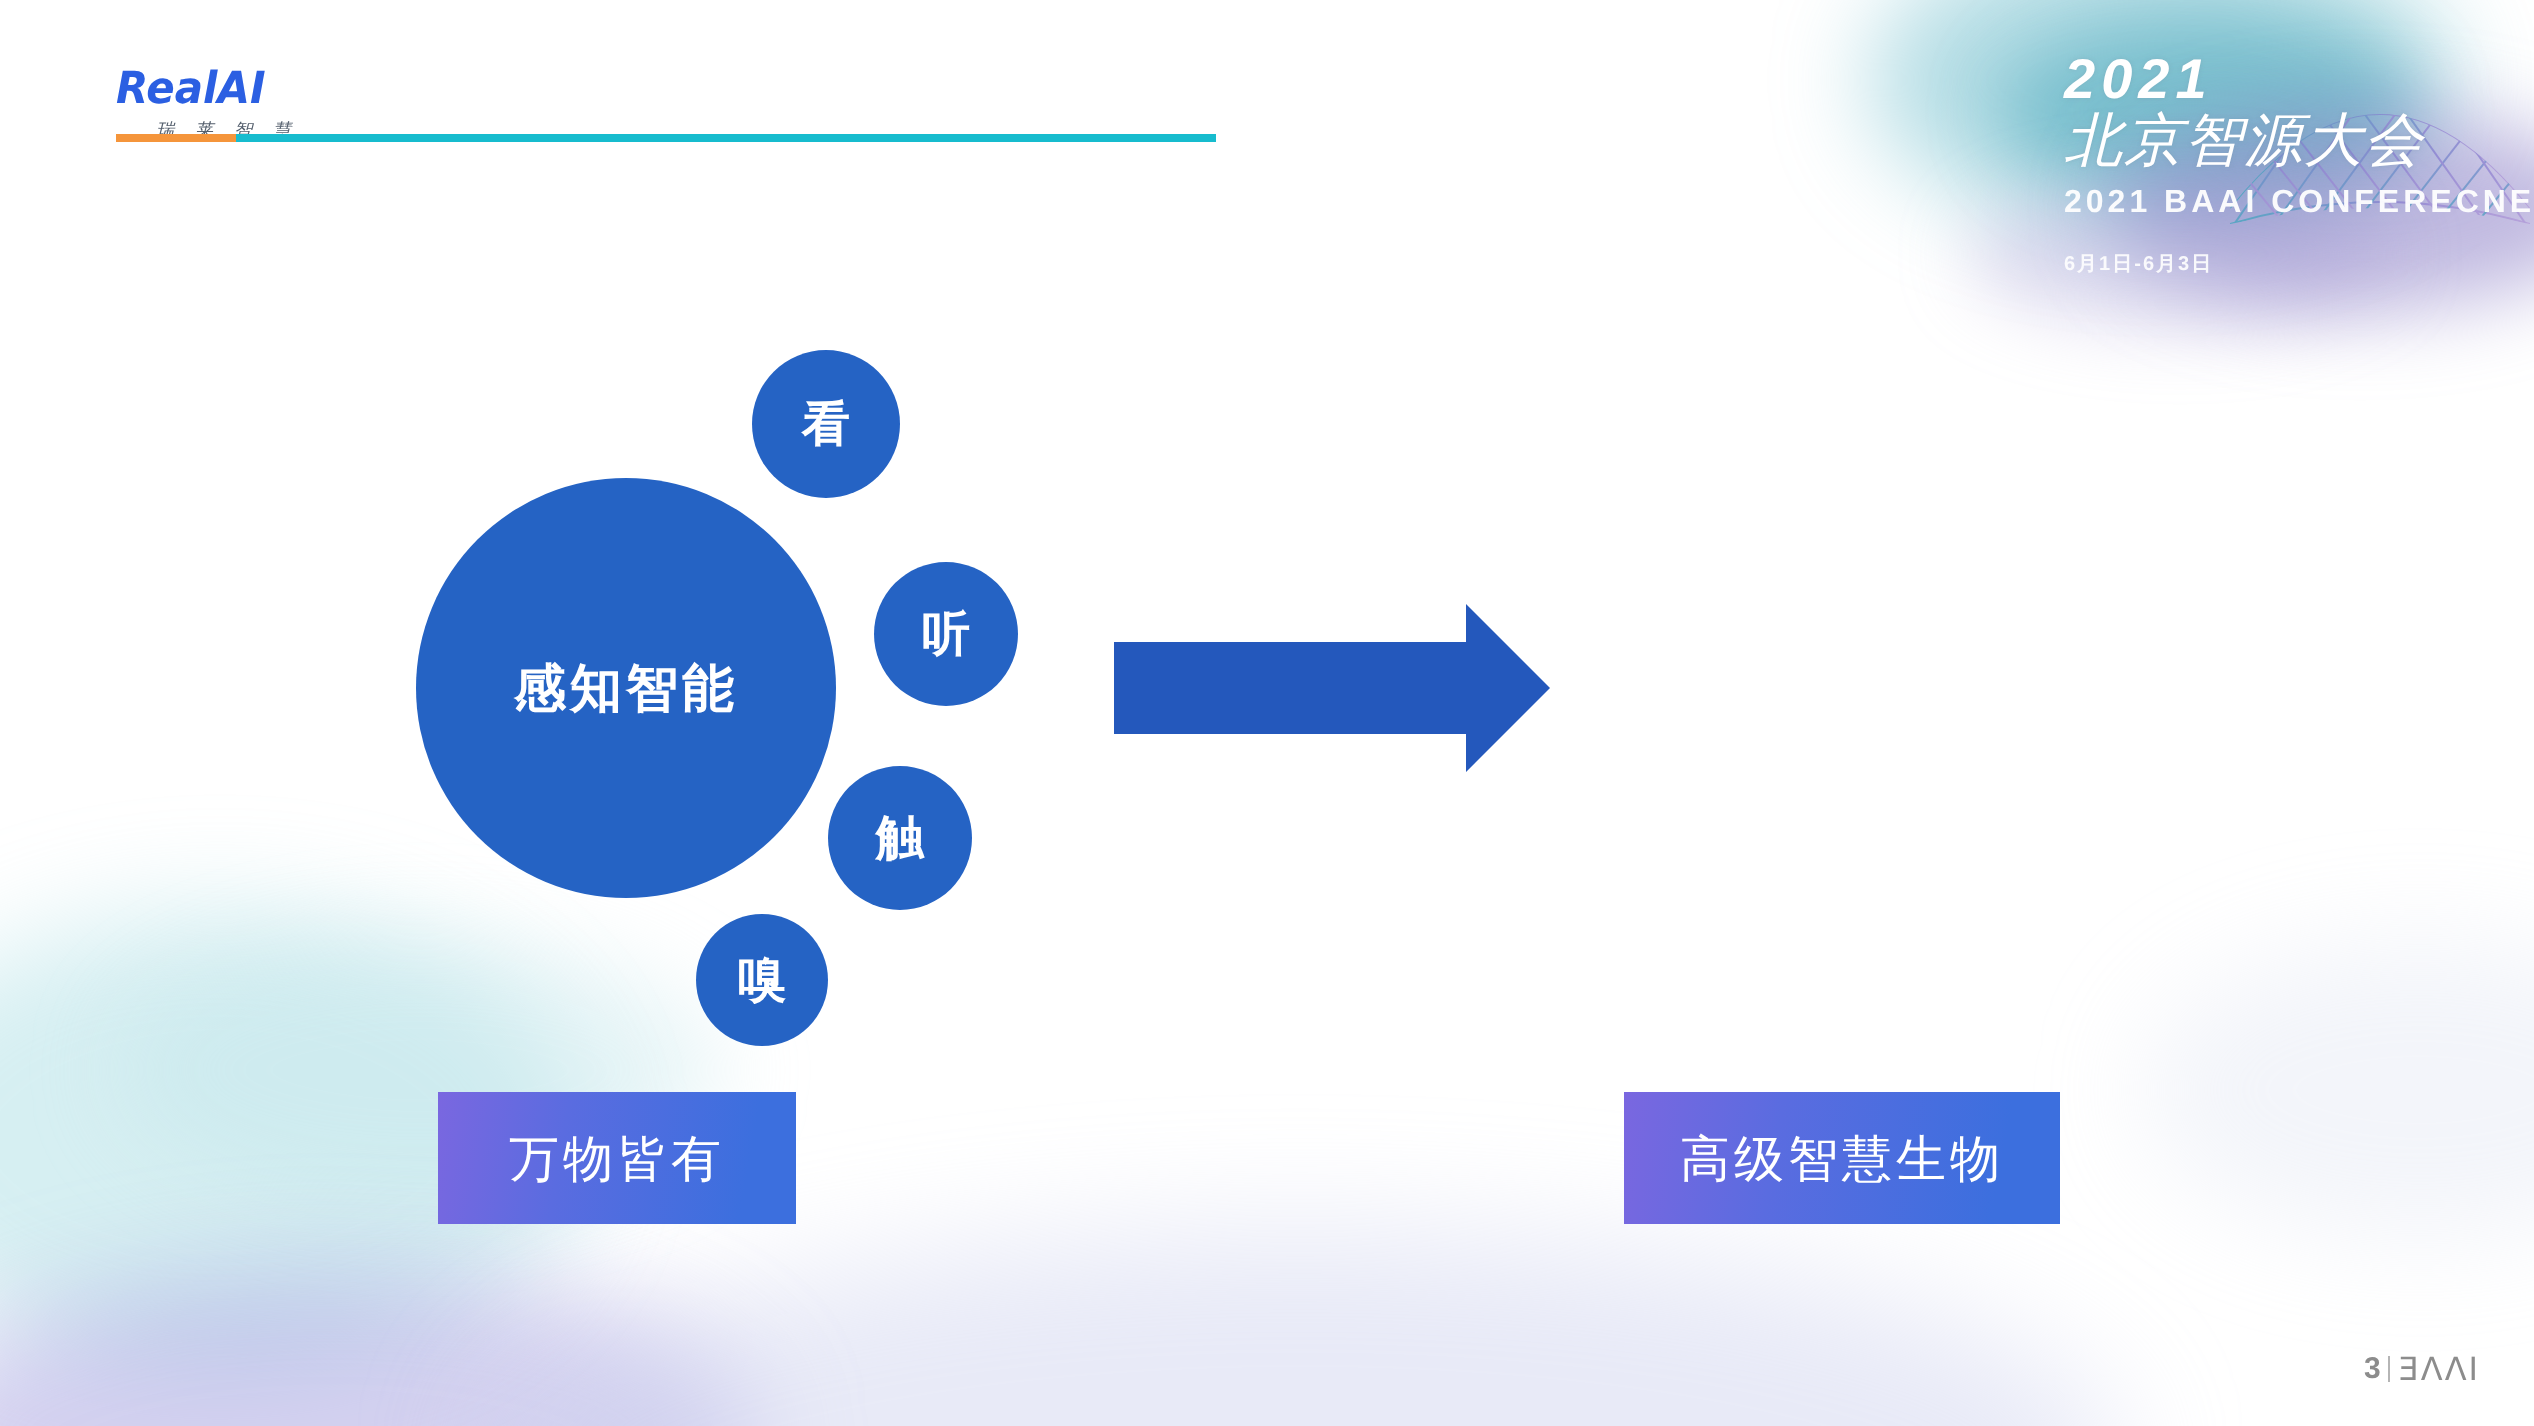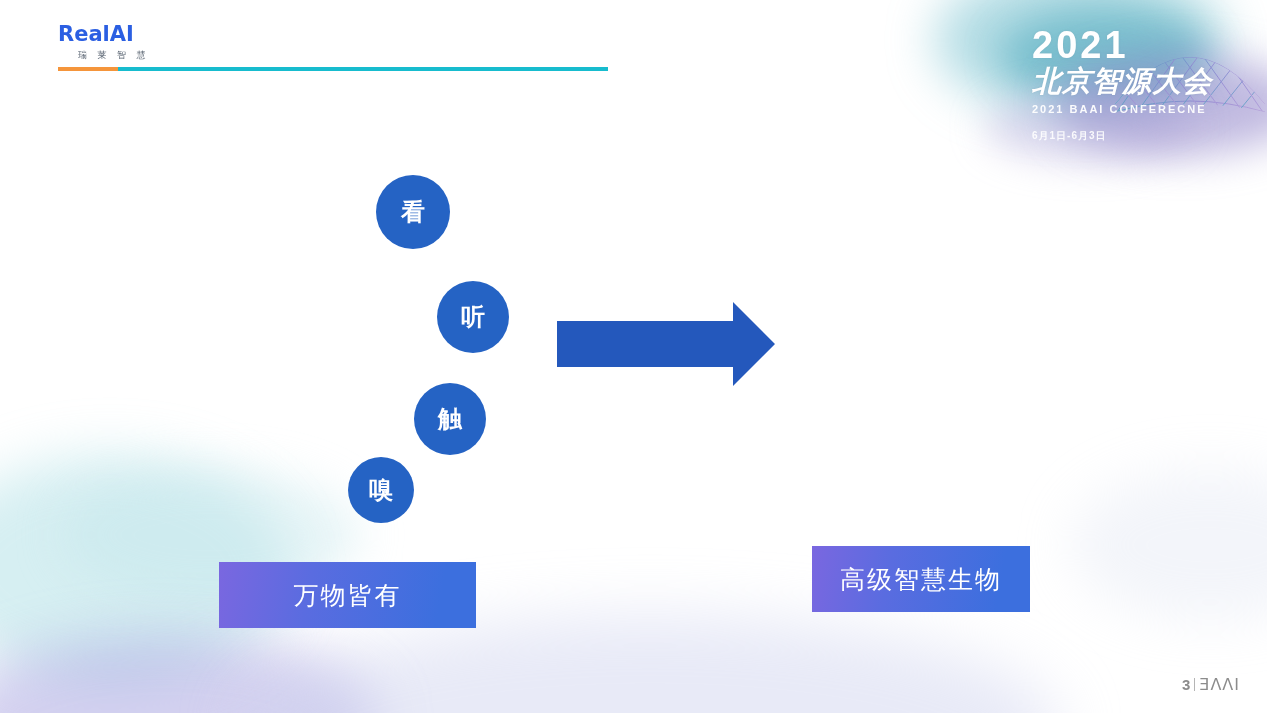--- a/index.html
+++ b/index.html
@@ -23,21 +23,21 @@
   .wash-tr-purple2 { left: 985px;  top: 92px;  width: 210px; height: 70px;  background: rgba(172,162,216,0.40); filter: blur(18px); }
   .wash-bl-cyan1   { left: -70px;  top: 455px; width: 360px; height: 230px; background: rgba(158,216,224,0.42); filter: blur(26px); }
   .wash-bl-cyan2   { left: 60px;   top: 470px; width: 300px; height: 130px; background: rgba(196,230,234,0.40); filter: blur(22px); }
   .wash-bl-purple  { left: -50px;  top: 635px; width: 430px; height: 170px; background: rgba(160,152,221,0.45); filter: blur(26px); }
   .wash-b-lav      { left: 240px;  top: 615px; width: 820px; height: 230px; background: rgba(206,211,238,0.48); filter: blur(30px); }
   .wash-br-faint   { left: 1070px; top: 470px; width: 280px; height: 150px; background: rgba(216,223,239,0.30); filter: blur(26px); }
 
   .content { position: absolute; inset: 0; z-index: 1; }
 
   
-  .brand { position: absolute; left: 58px; top: 24px; width: 80px; }
+  .brand { position: absolute; left: 58px; top: 34px; width: 80px; font-style: italic; }
   .brand-logo {
     font-family: "DejaVu Sans", sans-serif;
     font-weight: bold;
     font-size: 21px;
     letter-spacing: 0px;
     color: #2b5fe2;
     line-height: 1;
     transform: scaleY(1.05);
   }
   .brand-sub {
@@ -61,32 +61,32 @@
     background: linear-gradient(165deg, #a99ceb 5%, #7a6ee2 45%, #5a63dc 95%);
     -webkit-background-clip: text;
     background-clip: text;
     color: transparent;
     white-space: nowrap;
   }
 
   
   .conf { position: absolute; left: 1032px; top: 26px; color: #ffffff; z-index: 2; }
   .conf-year {
-    font-size: 38px; font-weight: bold; 
+    font-size: 28px; font-weight: bold; font-style: italic;
     letter-spacing: 3px; line-height: 1; text-shadow: 0 0 2px rgba(120,150,170,0.35);
   }
   .conf-name {
     margin-top: 3px;
-    font-size: 29px; font-weight: bold; font-style: italic;
+    font-size: 29px; font-weight: normal; font-style: italic;
     letter-spacing: 1px; line-height: 1; white-space: nowrap;
     text-shadow: 0 0 2px rgba(120,150,170,0.35);
   }
   .conf-en {
     margin-top: 7px;
-    font-size: 11px; font-weight: bold; letter-spacing: 2px; white-space: nowrap;
+    font-size: 16px; font-weight: bold; letter-spacing: 2px; white-space: nowrap;
     opacity: 0.95;
   }
   .conf-dates { margin-top: 14px; font-size: 10px; font-weight: bold; letter-spacing: 1px; opacity: 0.9; }
   .stadium { position: absolute; left: 1113px; top: 38px; z-index: 1; opacity: 0.85; }
 
   
   .circle {
     position: absolute;
     border-radius: 50%;
     display: flex; align-items: center; justify-content: center;
@@ -104,21 +104,21 @@
 
   .arrow { position: absolute; left: 557px; top: 302px; }
 
   .caption {
     position: absolute;
     top: 546px; height: 66px;
     display: flex; align-items: center; justify-content: center;
     color: #ffffff; font-size: 25px; letter-spacing: 2px;
     background: linear-gradient(100deg, #7a67e0 0%, #5a6ce0 35%, #3c6fde 85%);
   }
-  .caption-left  { left: 219px; width: 257px; margin-top: 16px; }
+  .caption-left  { left: 219px; width: 179px; }
   .caption-right { left: 812px; width: 218px; }
 
   
   .footer {
     position: absolute; right: 27px; bottom: 19px;
     display: flex; align-items: center; gap: 4px;
     color: #8c8c8c;
   }
   .footer-num { font-size: 15px; font-weight: bold; }
   .footer-div { width: 1px; height: 13px; background: #b5b5b5; }
@@ -183,20 +183,23 @@
       </g>
     </svg>
 
     <div class="conf">
       <div class="conf-year">2021</div>
       <div class="conf-name">北京智源大会</div>
       <div class="conf-en">2021 BAAI CONFERECNE</div>
       <div class="conf-dates">6月1日-6月3日</div>
     </div>
 
+    <div class="circle circle-main">
+      <span>感知智能</span>
+    </div>
 
     <div class="circle sat sat-see">
       <span>看</span>
     </div>
     <div class="circle sat sat-hear">
       <span>听</span>
     </div>
     <div class="circle sat sat-touch">
       <span>触</span>
     </div>

